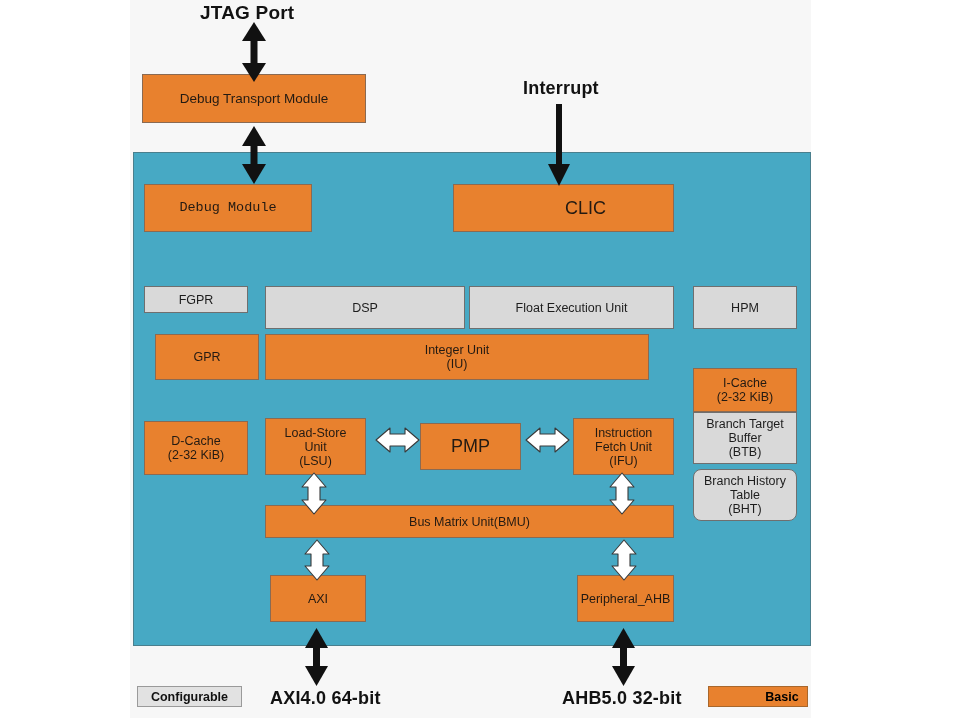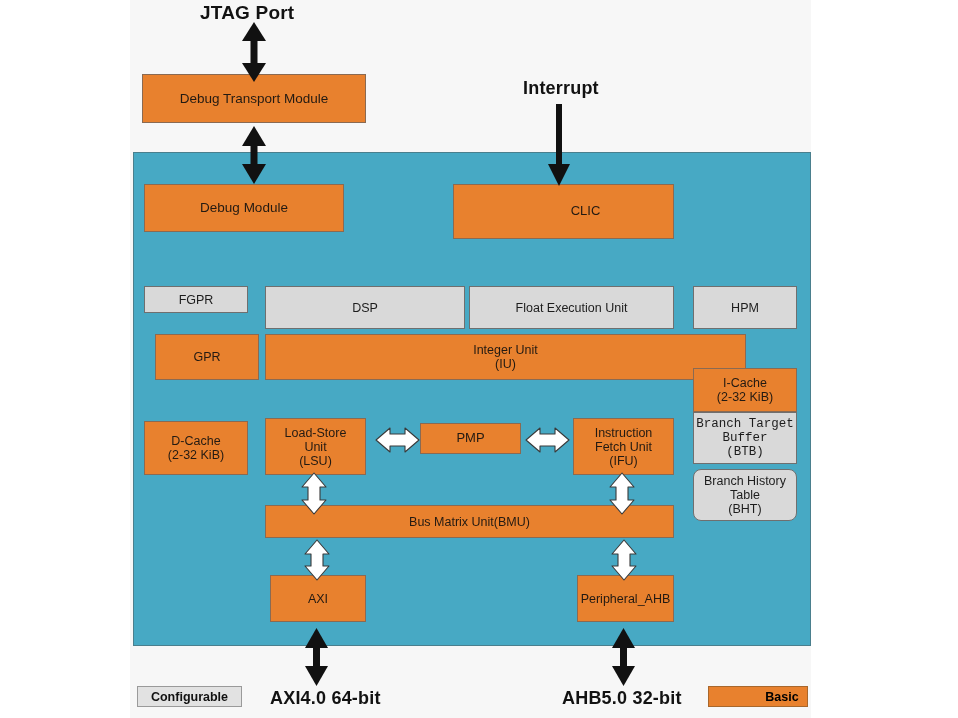--- a/index.html
+++ b/index.html
@@ -107,56 +107,56 @@
 <div id="slide">
 
   <div class="ext-label" style="left:70px; top:2px; font-size:19px;">JTAG Port</div>
 
   <div class="ext-label" style="left:393px; top:78px; font-size:18px;">Interrupt</div>
 
   <div class="blk orange" style="left:12px; top:74px; width:224px; height:49px; font-size:13.5px;">Debug Transport Module</div>
 
   <div id="core">
 
-    <div class="blk orange" style="left:10px; top:31px; width:200px; height:48px; font-size:13.5px;">Debug Module</div>
-
-    <div class="blk orange" style="left:319px; top:31px; width:221px; height:55px; font-size:13px;padding-left:44px;">CLIC</div>
+    <div class="blk orange" style="left:10px; top:31px; width:168px; height:48px; font-size:13.5px;font-family:Liberation Mono, monospace;">Debug Module</div>
+
+    <div class="blk orange" style="left:319px; top:31px; width:221px; height:48px; font-size:18px;padding-left:44px;">CLIC</div>
 
     <div class="blk grey" style="left:10px; top:133px; width:104px; height:27px; font-size:12.5px;">FGPR</div>
 
     <div class="blk grey" style="left:131px; top:133px; width:200px; height:43px; font-size:12.5px;">DSP</div>
 
     <div class="blk grey" style="left:335px; top:133px; width:205px; height:43px; font-size:12.5px;">Float Execution Unit</div>
 
     <div class="blk grey" style="left:559px; top:133px; width:104px; height:43px; font-size:12.5px;">HPM</div>
 
     <div class="blk orange" style="left:10px; top:181px; width:104px; height:46px; font-size:12.5px;margin-left:11px;">GPR</div>
 
-    <div class="blk orange" style="left:131px; top:181px; width:481px; height:46px; font-size:12.5px;">Integer Unit
+    <div class="blk orange" style="left:131px; top:181px; width:384px; height:46px; font-size:12.5px;">Integer Unit
 (IU)</div>
 
     <div class="blk orange" style="left:559px; top:215px; width:104px; height:44px; font-size:12.5px;">I-Cache
 (2-32 KiB)</div>
 
-    <div class="blk grey" style="left:559px; top:259px; width:104px; height:52px; font-size:12.5px;font-family:Liberation Mono, monospace;">Branch Target
+    <div class="blk grey" style="left:559px; top:259px; width:104px; height:52px; font-size:12.5px;">Branch Target
 Buffer
 (BTB)</div>
 
     <div class="blk grey" style="left:559px; top:316px; width:104px; height:52px; font-size:12.5px;border-radius:8px;">Branch History
 Table
 (BHT)</div>
 
     <div class="blk orange" style="left:10px; top:268px; width:104px; height:54px; font-size:12.5px;">D-Cache
 (2-32 KiB)</div>
 
     <div class="blk orange" style="left:131px; top:265px; width:101px; height:57px; font-size:12.5px;">Load-Store
 Unit
 (LSU)</div>
 
-    <div class="blk orange" style="left:286px; top:270px; width:101px; height:31px; font-size:13px;">PMP</div>
+    <div class="blk orange" style="left:286px; top:270px; width:101px; height:47px; font-size:18px;">PMP</div>
 
     <div class="blk orange" style="left:439px; top:265px; width:101px; height:57px; font-size:12.5px;">Instruction
 Fetch Unit
 (IFU)</div>
 
     <div class="blk orange" style="left:131px; top:352px; width:409px; height:33px; font-size:12.5px;">Bus Matrix Unit(BMU)</div>
 
     <div class="blk orange" style="left:136px; top:422px; width:96px; height:47px; font-size:12.5px;">AXI</div>
 
     <div class="blk orange" style="left:443px; top:422px; width:97px; height:47px; font-size:12.5px;">Peripheral_AHB</div>

